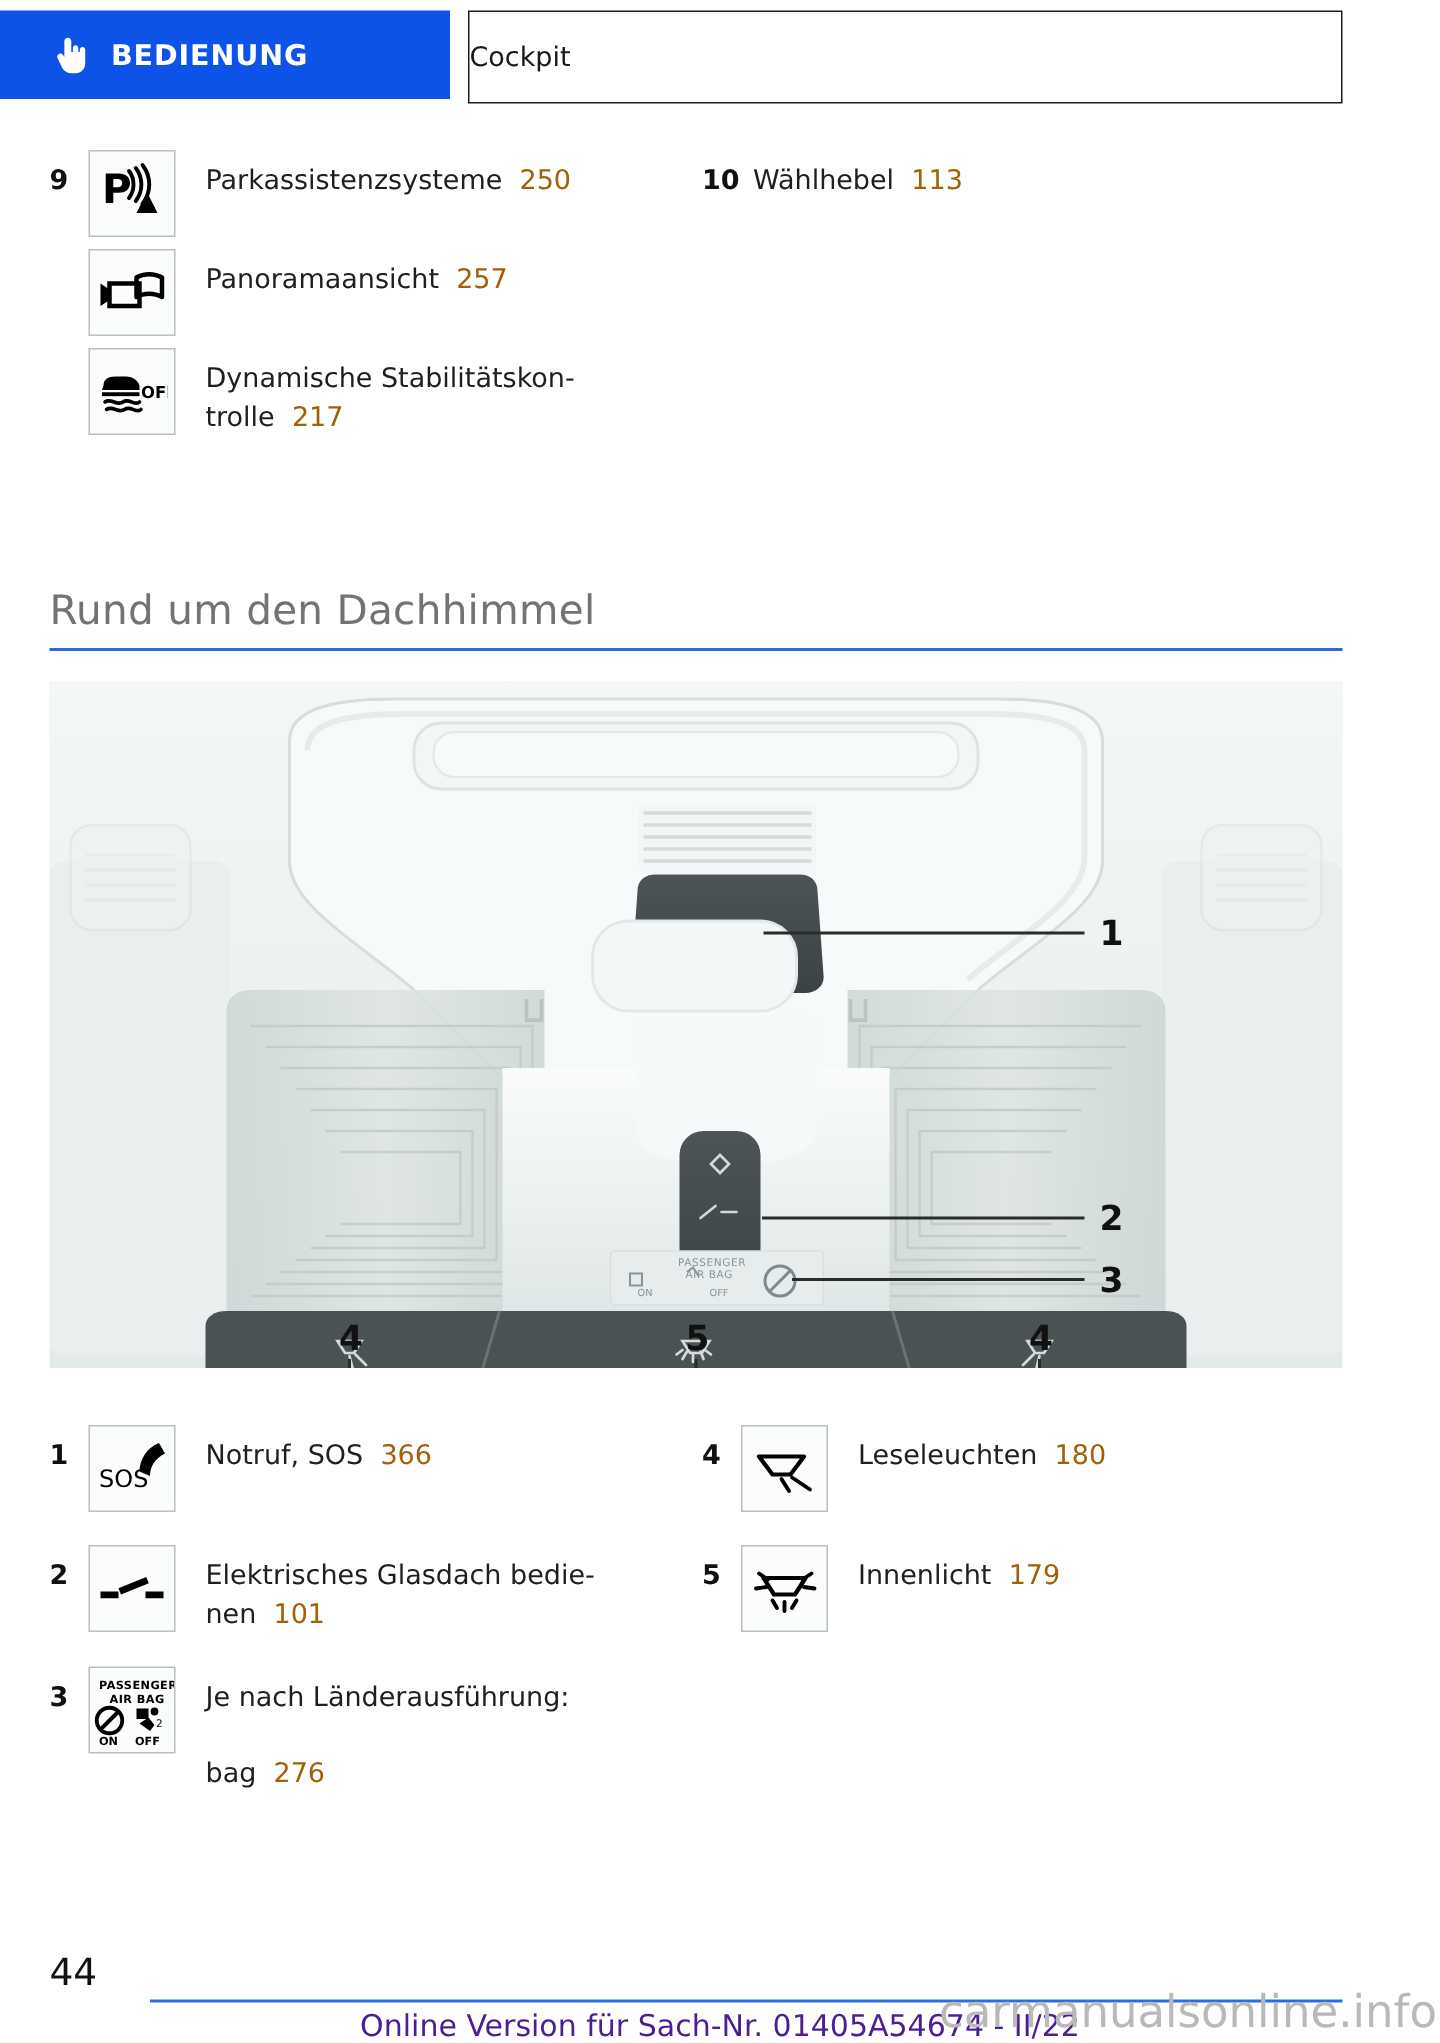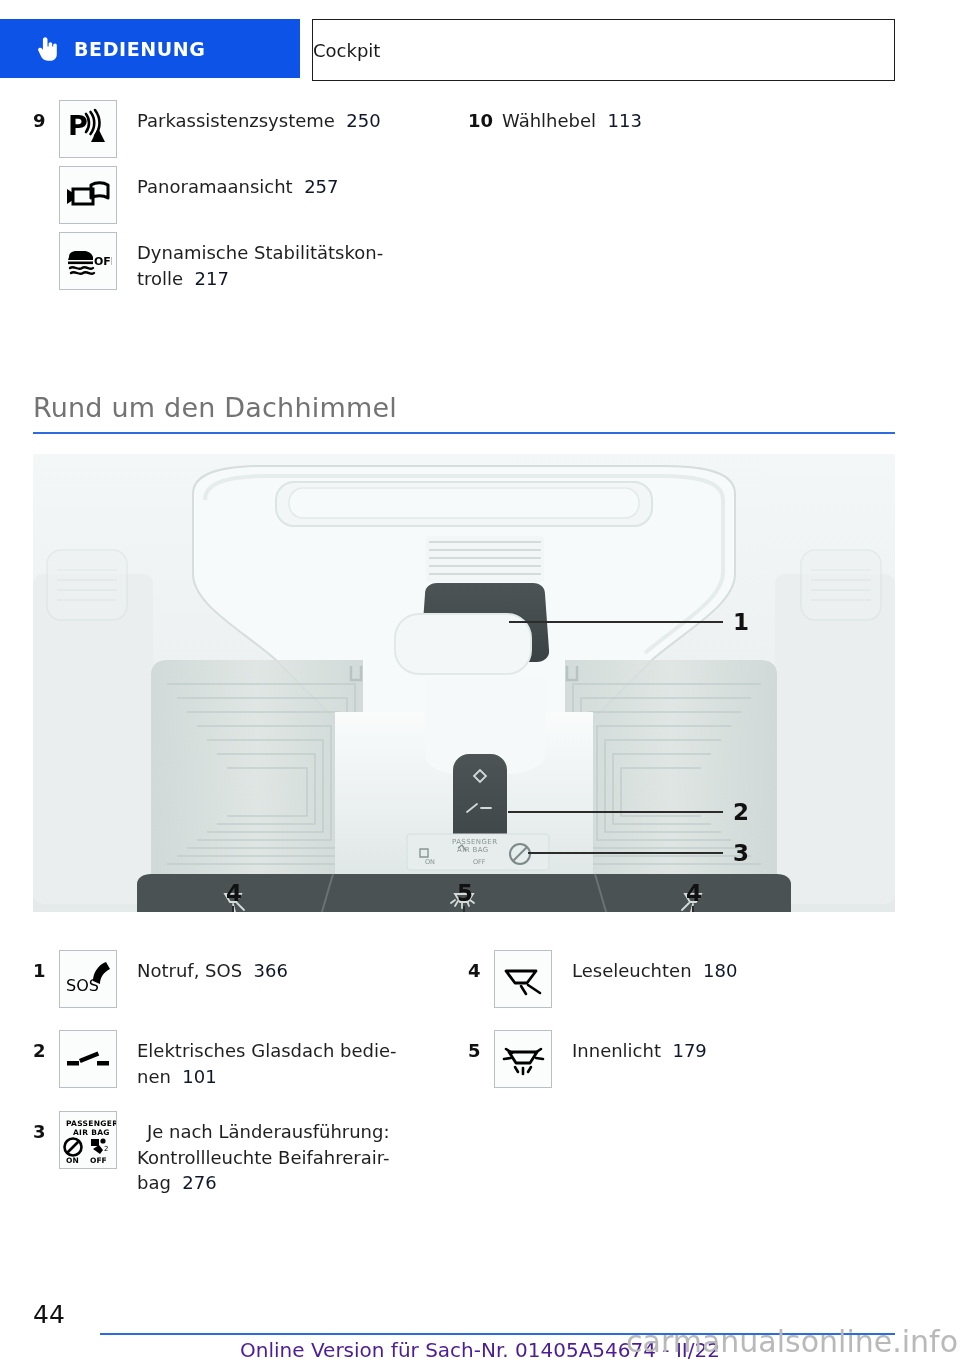--- a/index.html
+++ b/index.html
@@ -12,21 +12,21 @@
     height: 1362px;
     position: relative;
     font-family: "DejaVu Sans", "Liberation Sans", sans-serif;
     color: #1a1a1a;
     overflow: hidden;
   }
 
   
   .header {
     position: absolute;
-    left: 0; top: 16px;
+    left: 0; top: 4px;
     width: 921px; height: 70px;
   }
   .header-tab {
     position: absolute;
     left: 0; top: 3px;
     width: 300px; height: 59px;
     background: #0d53e8;
     display: flex;
     align-items: center;
     gap: 14px;
@@ -98,21 +98,21 @@
   }
   .legend-icon svg { display: block; }
   .legend-text {
     font-size: 18px;
     line-height: 1.42;
     padding-top: 8px;
     color: #1f1f1f;
     max-width: 290px;
   }
   .pg {
-    color: #0f172a;
+    color: #a16207;
   }
   .legend-text .lead { display: block; text-align: right; }
 
   
   #top-legend { left: 33px; top: 100px; width: 870px; }
   #top-legend .legend-col { width: 435px; }
   #top-legend .legend-row { margin-bottom: 8px; }
 
   
   #bottom-legend { left: 33px; top: 950px; width: 870px; }
@@ -499,21 +499,21 @@
             <path d="M2 10 l6 -4 l4 5 l-3 4 Z" fill="#000"></path>
             <circle cx="12" cy="2" r="2.6" fill="#000"></circle>
             <text x="13" y="12" font-family="DejaVu Sans, sans-serif" font-size="7" fill="#000">2</text>
           </g>
           <text x="6" y="48" font-family="DejaVu Sans, sans-serif" font-size="7.5" font-weight="700" fill="#000">ON</text>
           <text x="30" y="48" font-family="DejaVu Sans, sans-serif" font-size="7.5" font-weight="700" fill="#000">OFF</text>
         </svg>
       </div>
       <div class="legend-text">
         <span class="lead">Je nach Länderausführung:</span>
-        <span>Kontrollleuchte Beifahrerair-</span><br>
+        <br>
         <span>bag</span><span>&nbsp;&nbsp;</span><span class="pg">276</span>
       </div>
     </div>
 
   </div>
 
   <div class="legend-col">
 
     <div class="legend-row">
       <div class="legend-num">4</div>

